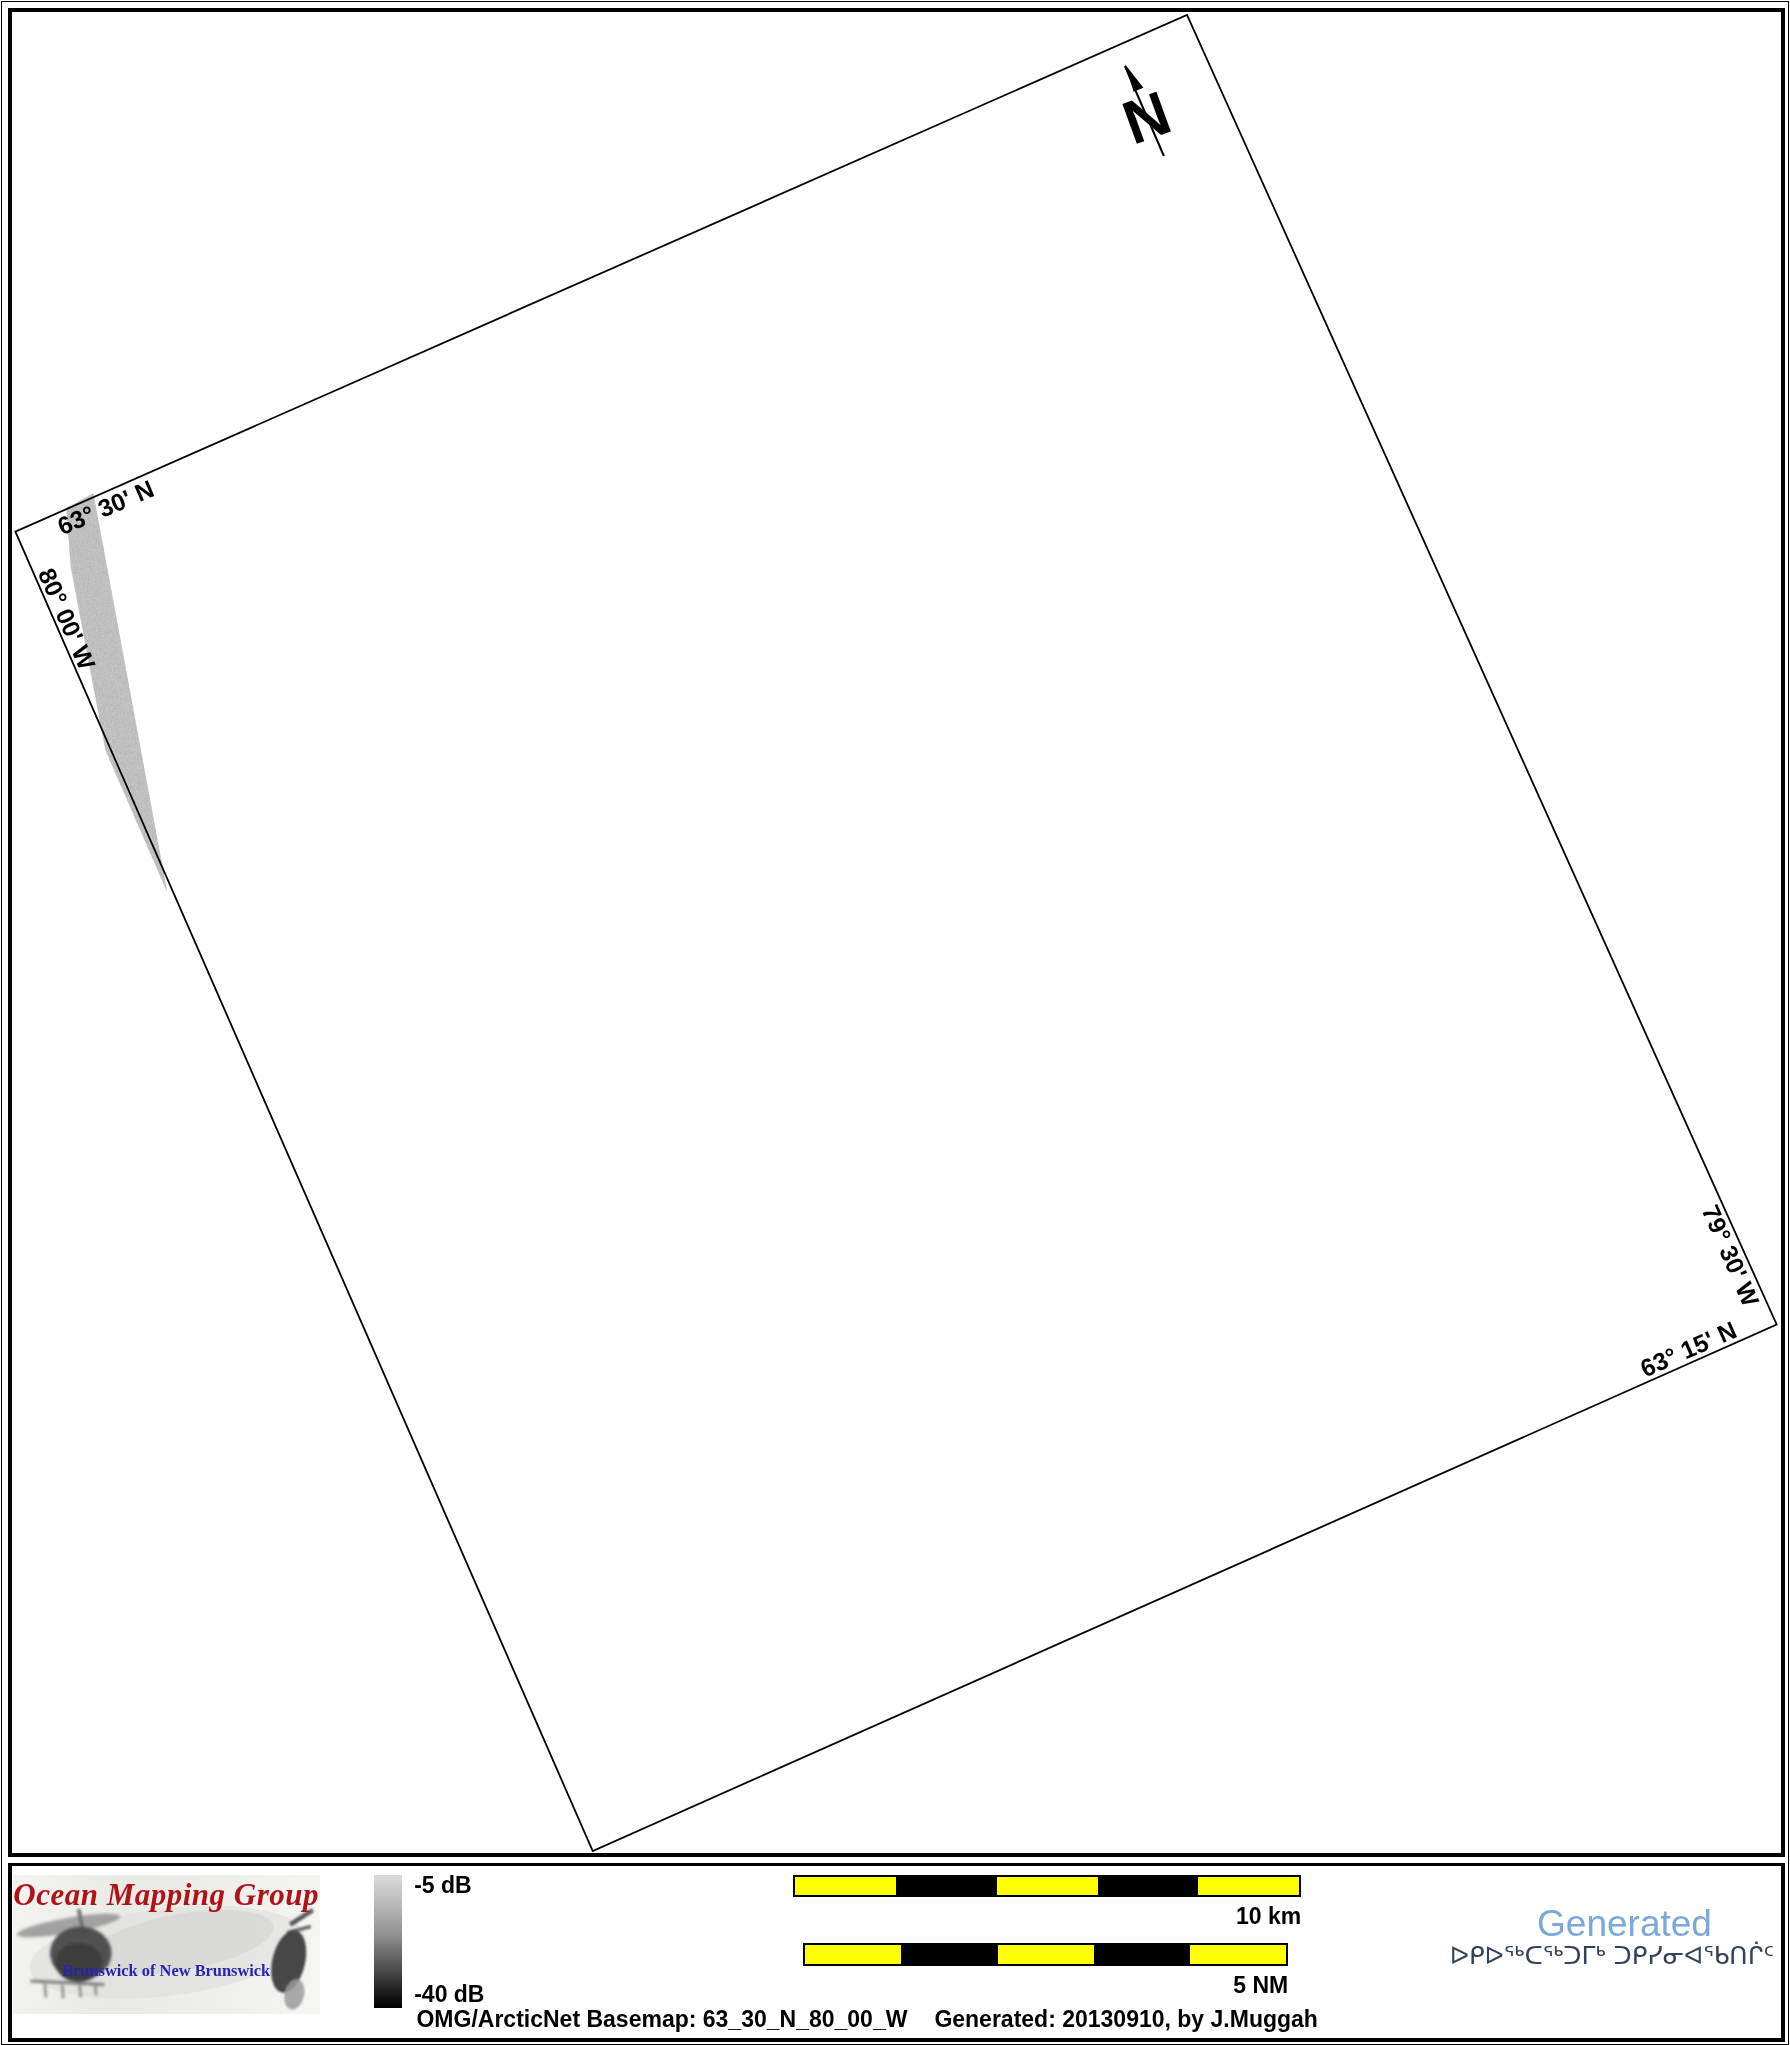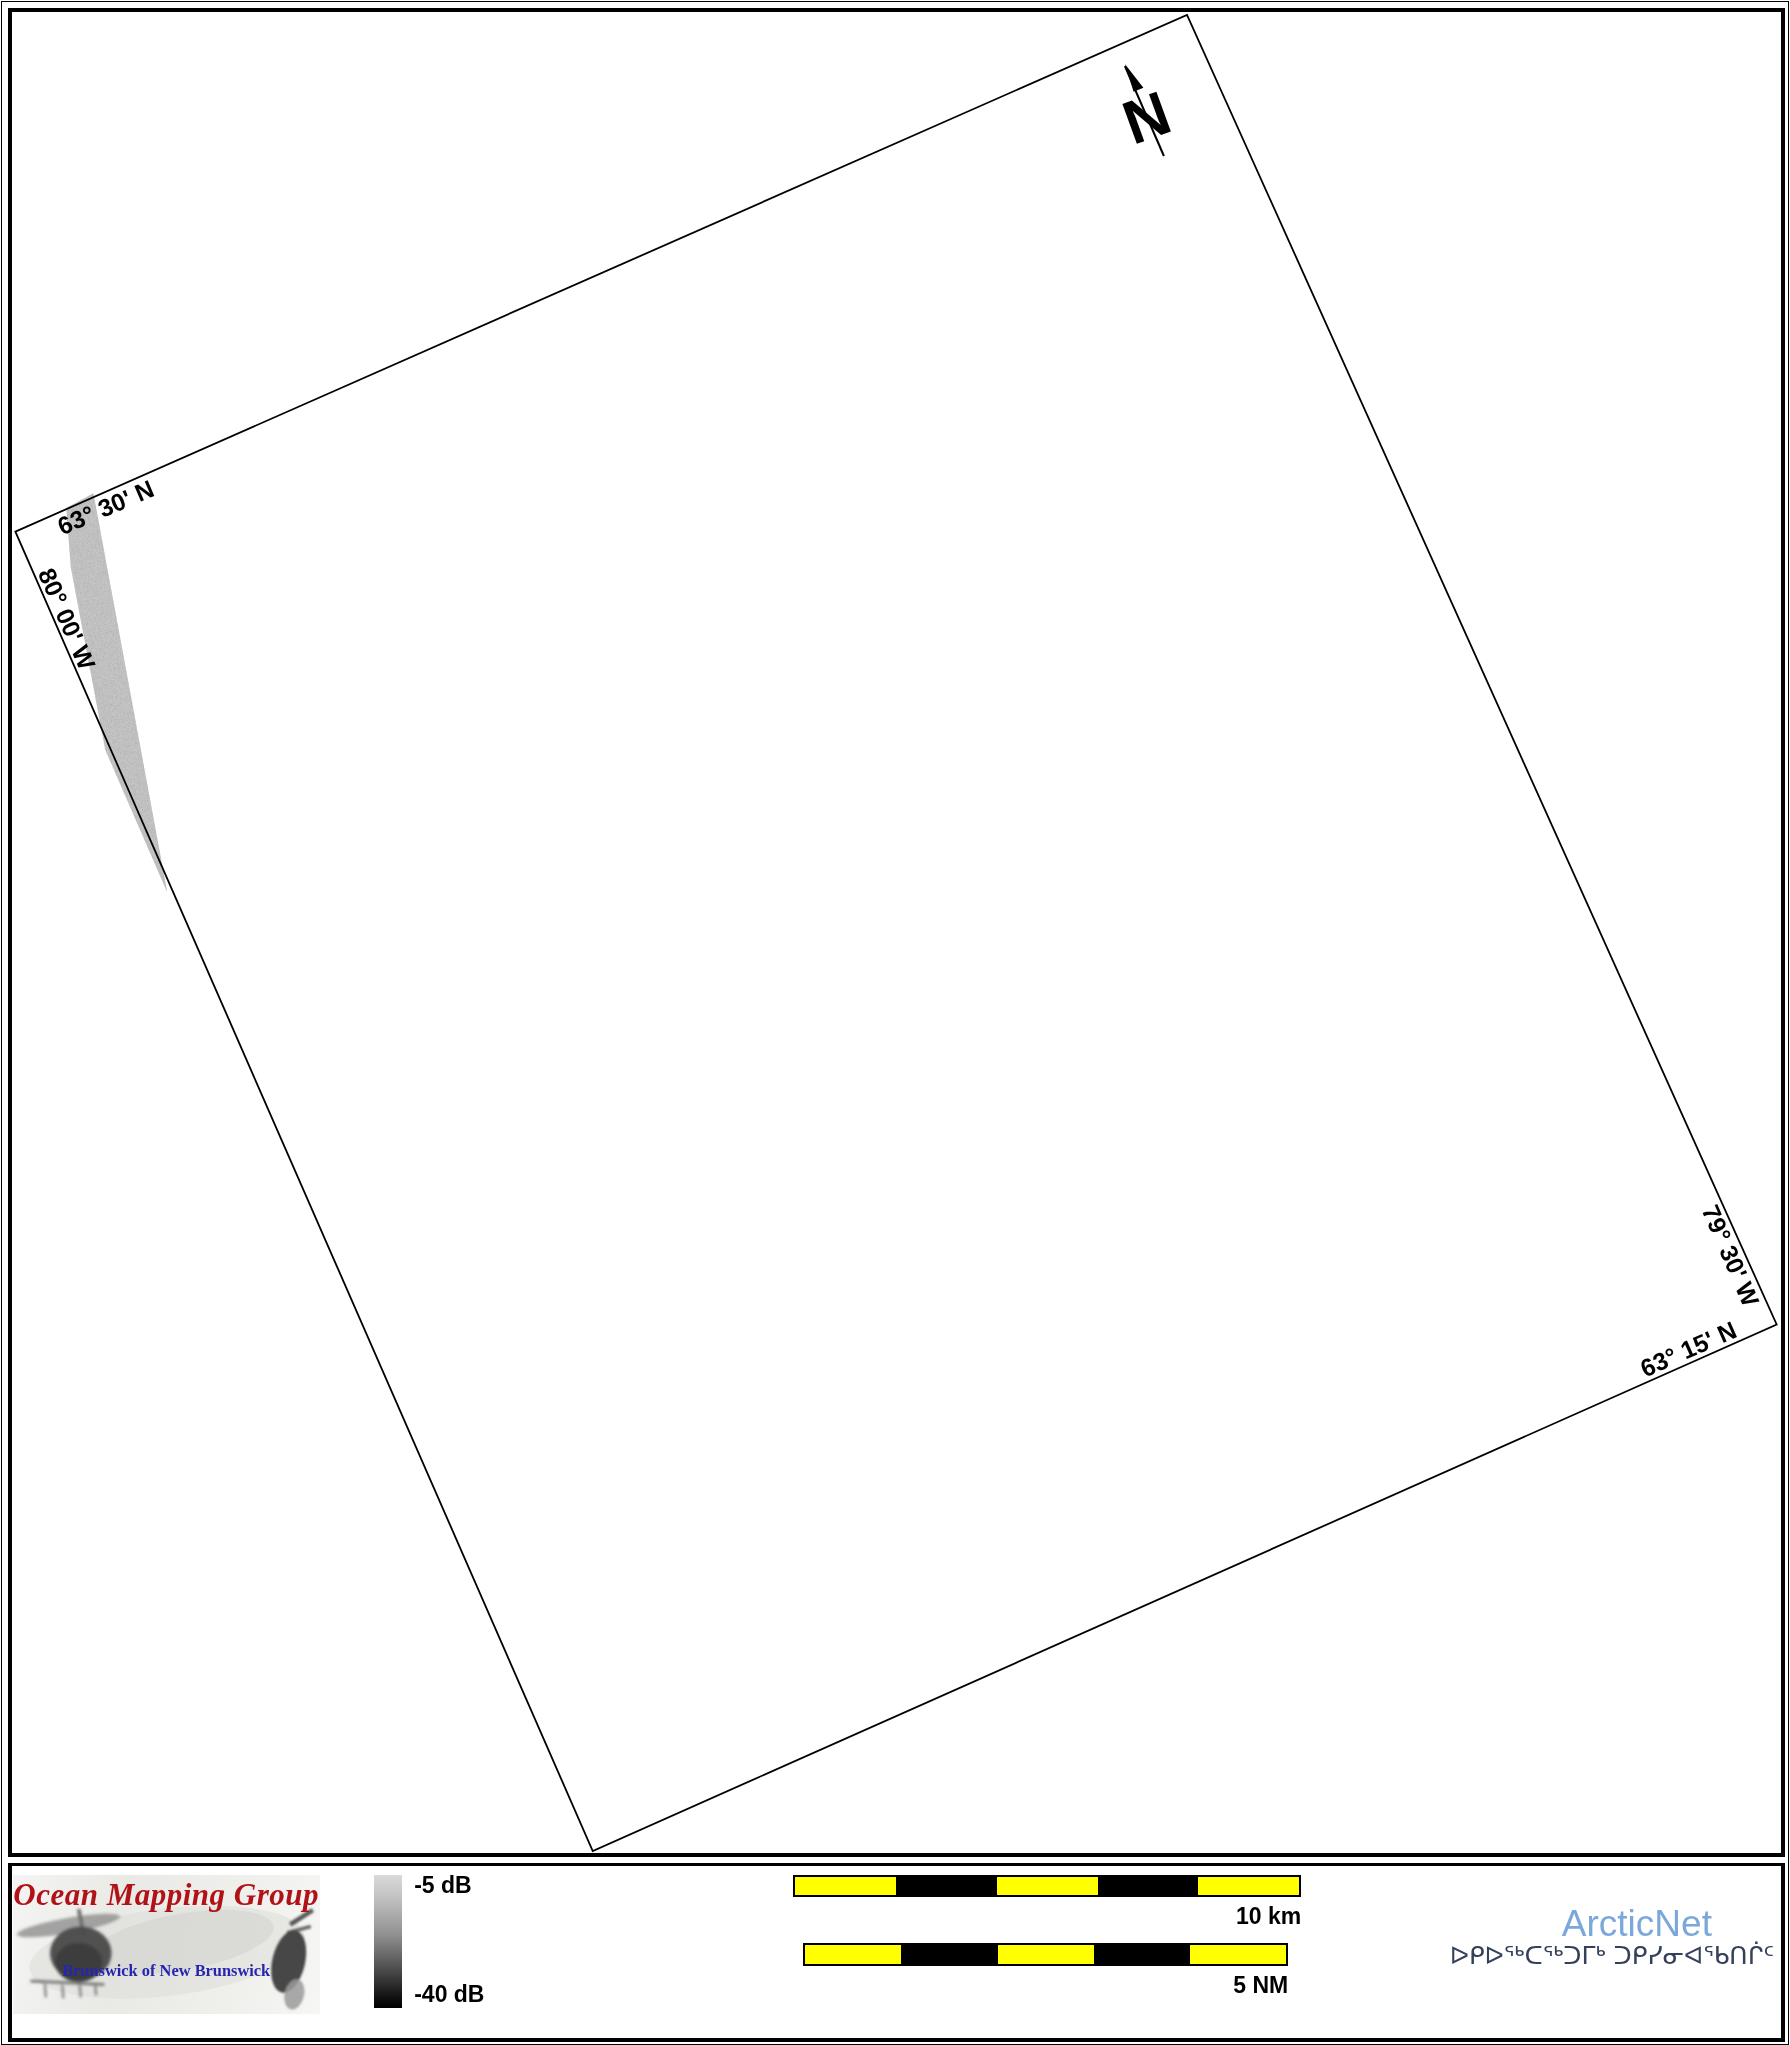--- a/index.html
+++ b/index.html
@@ -118,23 +118,26 @@
 
     <div class="sb-bar sb2">
       <div class="seg seg-y"></div>
       <div class="seg seg-k"></div>
       <div class="seg seg-y"></div>
       <div class="seg seg-k"></div>
       <div class="seg seg-y"></div>
     </div>
     <div class="sb-label sb2-label">5 NM</div>
 
-    <div class="an-word">ArcticNet</div>
+    <div class="an-word">Generated</div>
     <div class="an-syl">ᐅᑭᐅᖅᑕᖅᑐᒥᒃ ᑐᑭᓯᓂᐊᖃᑎᒌᑦ</div>
 
+    <div class="caption">
+      <span>OMG/ArcticNet Basemap: 63_30_N_80_00_W</span><span class="gap">Generated: 20130910, by J.Muggah</span>
+    </div>
   </div>
 
   <svg class="map-svg" viewBox="0 0 3488 3985">
     <defs>
       <filter id="grain" x="-5%" y="-5%" width="110%" height="110%">
         <feTurbulence type="fractalNoise" baseFrequency="0.9" numOctaves="2" seed="7" stitchTiles="stitch"></feTurbulence>
         <feColorMatrix type="saturate" values="0"></feColorMatrix>
       </filter>
       <clipPath id="swathClip">
         <polygon points="129,989 182,960 326,1738 205,1460 138,1105"></polygon>

